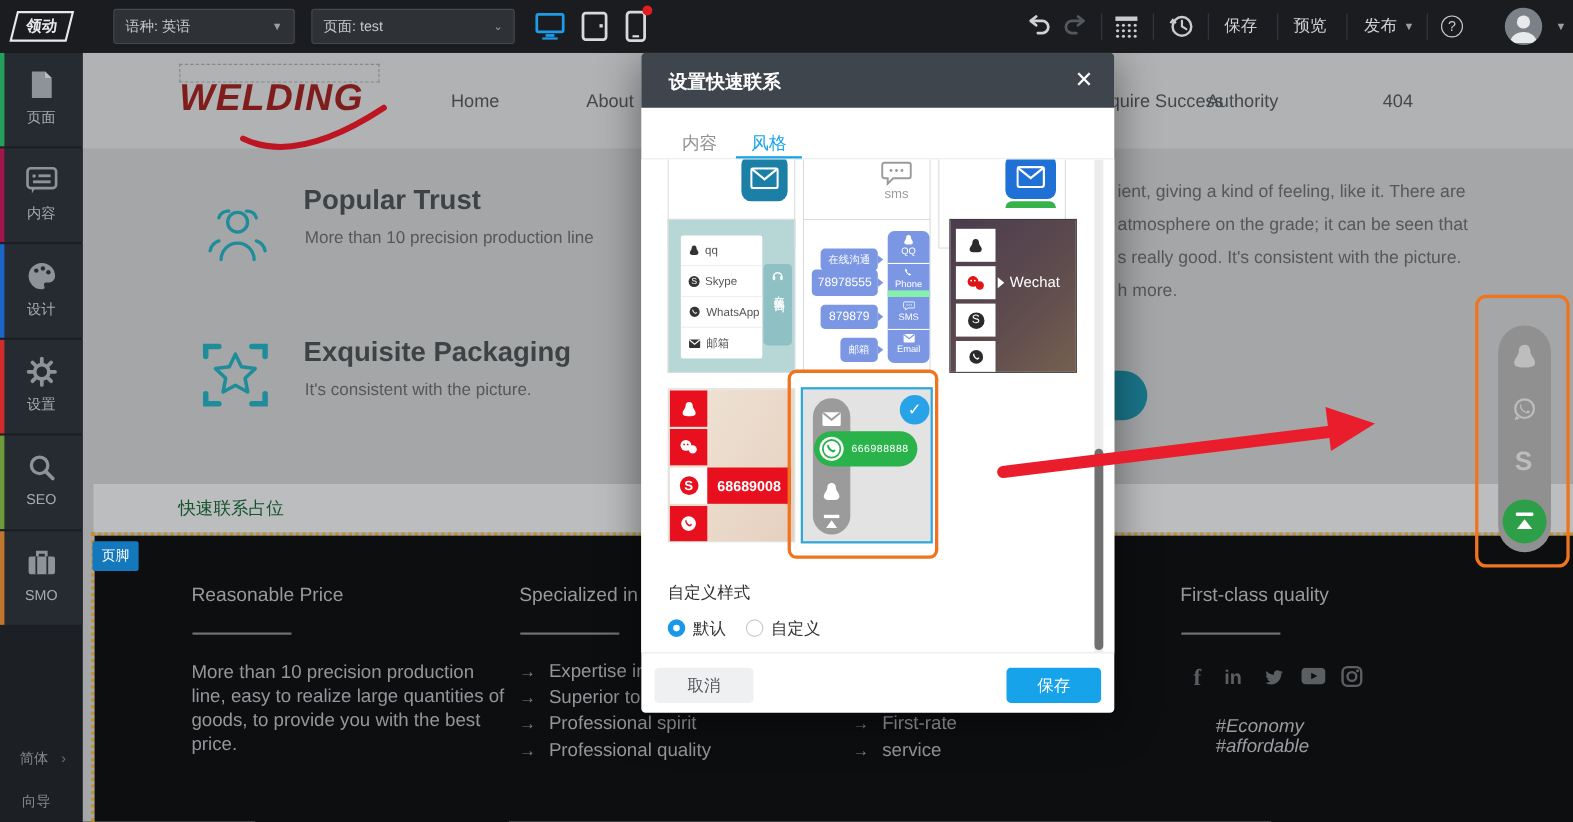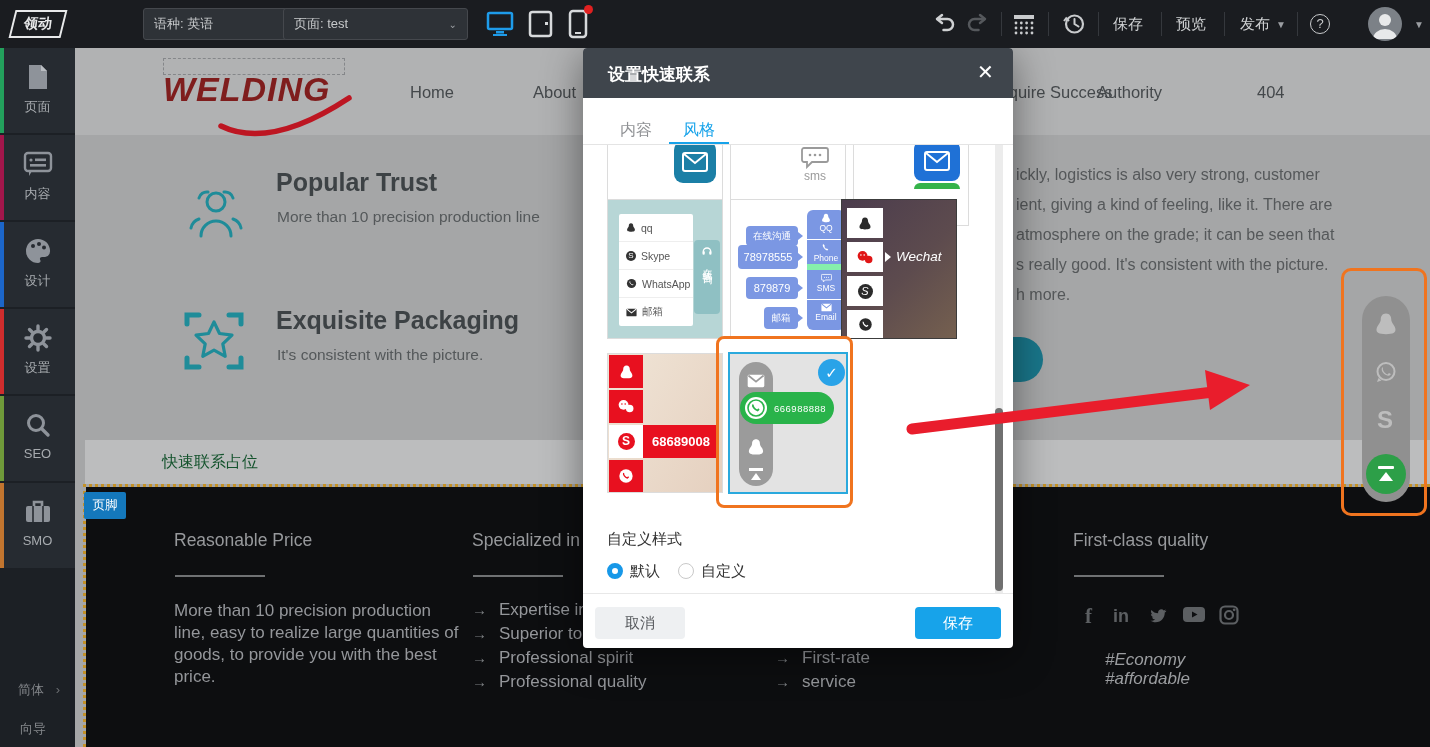--- a/index.html
+++ b/index.html
@@ -58,21 +58,21 @@
   .dotvert { border-left:3px dotted #c39127; }
   svg { display:block; }
 </style>
 </head>
 <body>
 
 <div class="abs" id="toolbar">
   <div class="abs" style="left:12px;top:10px;width:52px;height:28px;border:2px solid #e8e9ea;transform:skewX(-14deg);display:flex;align-items:center;justify-content:center;">
     <span style="color:#e8e9ea;font-size:14px;font-weight:bold;transform:skewX(7deg);">领动</span>
   </div>
-  <div class="abs tb-dd" style="left:103px;top:8px;width:165px;margin-left:40px;">
+  <div class="abs tb-dd" style="left:103px;top:8px;width:165px;">
     <span>语种: 英语</span>
     <span class="grow"></span>
       <span class="caret">▼</span>
   </div>
   <div class="abs tb-dd" style="left:283px;top:8px;width:185px;">
     <span>页面: test</span>
     <span class="grow"></span>
       <span class="caret">⌄</span>
   </div>
 
@@ -276,21 +276,20 @@
           <path d="M58 50 v9 h-12"></path>
           <path d="M16 59 h-12 v-9"></path>
         </g>
         <path d="M31 14 l5.5 11.5 12.5 1.6 -9.2 8.8 2.4 12.4 -11.2-6.1 -11.2 6.1 2.4-12.4 -9.2-8.8 12.5-1.6z" fill="none" stroke="#1f8c99" stroke-width="3.2" stroke-linejoin="round"></path>
       </svg>
   </span>
   <div class="abs sec-title" style="left:201px;top:258px;">Exquisite Packaging</div>
   <div class="abs sec-sub" style="left:202px;top:298px;">It's consistent with the picture.</div>
 
   <div class="abs" style="left:941px;top:112px;width:360px;">
-    <div class="para-line">ickly, logistics is also very strong, customer</div>
     <div class="para-line">ient, giving a kind of feeling, like it. There are</div>
     <div class="para-line">atmosphere on the grade; it can be seen that</div>
     <div class="para-line">s really good. It's consistent with the picture.</div>
     <div class="para-line">h more.</div>
   </div>
 
   <div class="abs" style="left:905px;top:289px;width:63px;height:45px;background:#19768a;border-radius:23px;"></div>
 
   <div class="abs" style="left:10px;top:392px;width:1345px;height:44px;background:#bcbdbe;">
     <span style="position:absolute;left:77px;top:12px;font-size:16px;color:#14532d;">快速联系占位</span>
@@ -468,21 +467,21 @@
               <circle cx="14" cy="10" r="1.4" fill="#fff"></circle>
               <circle cx="19" cy="10" r="1.4" fill="#fff"></circle>
             </svg><span>SMS</span></div>
         <div style="height:28px;font-size:8.5px;padding-top:3px;"><svg width="11" height="9" viewBox="0 0 26 20" style="margin:0 auto;">
               <rect x="1" y="1" width="24" height="18" rx="2" fill="#fff"></rect>
               <path d="M2 2 l11 9 11-9" fill="none" stroke="#7b97e3" stroke-width="2.5"></path>
             </svg><span>Email</span></div>
       </div>
     </div>
 
-    <div class="abs thumb" style="left:258px;top:54px;background:linear-gradient(135deg,#4b3c4d 0%,#5d4b4e 55%,#75604f 100%);border-color:#3c3c3c;font-style:italic;">
+    <div class="abs thumb" style="left:280px;top:54px;background:linear-gradient(135deg,#4b3c4d 0%,#5d4b4e 55%,#75604f 100%);border-color:#3c3c3c;">
       <div class="abs mini-ic" style="left:5px;top:8px;width:36px;height:30px;background:#fff;">
           <svg width="14" height="15" viewBox="0 0 16 16">
             <path d="M8 1 C5.5 1 4.5 3 4.5 5 c0 1-.5 2-1.5 3.5 C1.5 10.5 1 13 3 14 c1.5 1 8.5 1 10 0 c2-1 1.5-3.5 0-5.5 C12 7 11.5 6 11.5 5 c0-2-1-4-3.5-4z" fill="#2b2b2b"></path>
           </svg>
         </div>
       <div class="abs mini-ic" style="left:5px;top:42px;width:36px;height:30px;background:#fff;">
           <svg width="18" height="15" viewBox="0 0 22 18">
             <circle cx="8" cy="7" r="6" fill="#e01515"></circle>
             <circle cx="15.5" cy="11.5" r="4.6" fill="#e01515"></circle>
             <circle cx="6" cy="6" r="1" fill="#fff"></circle>

